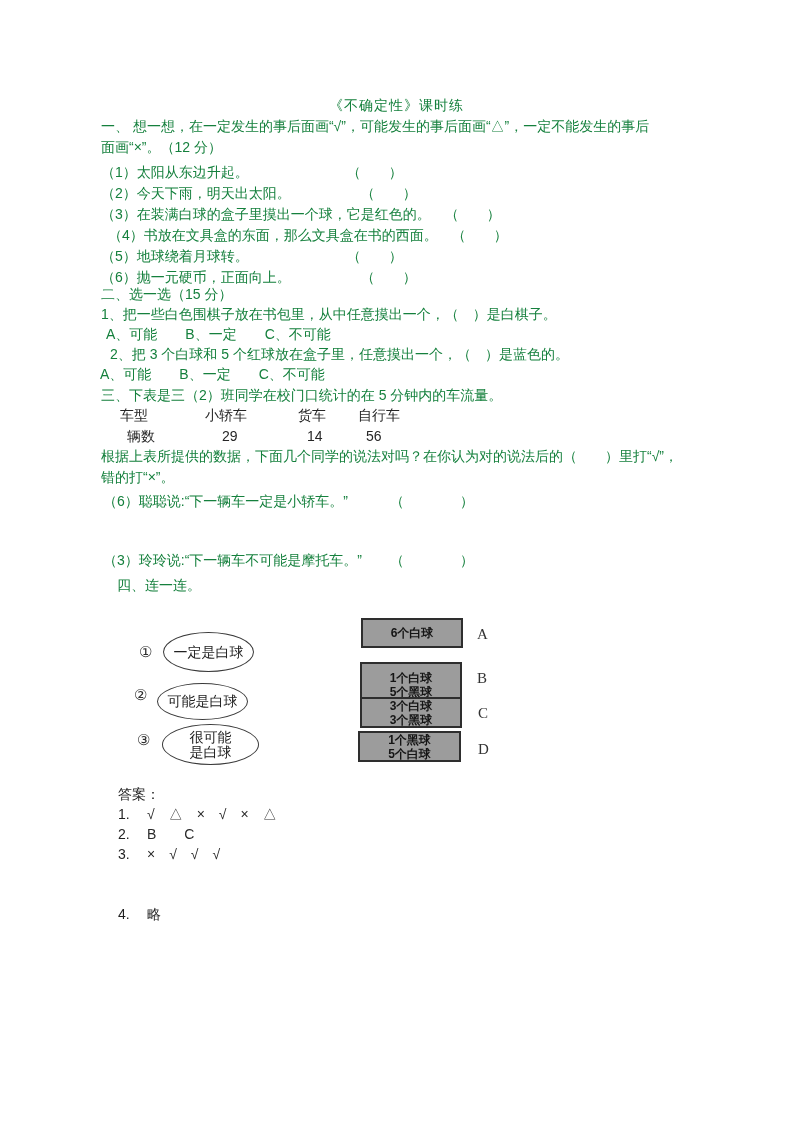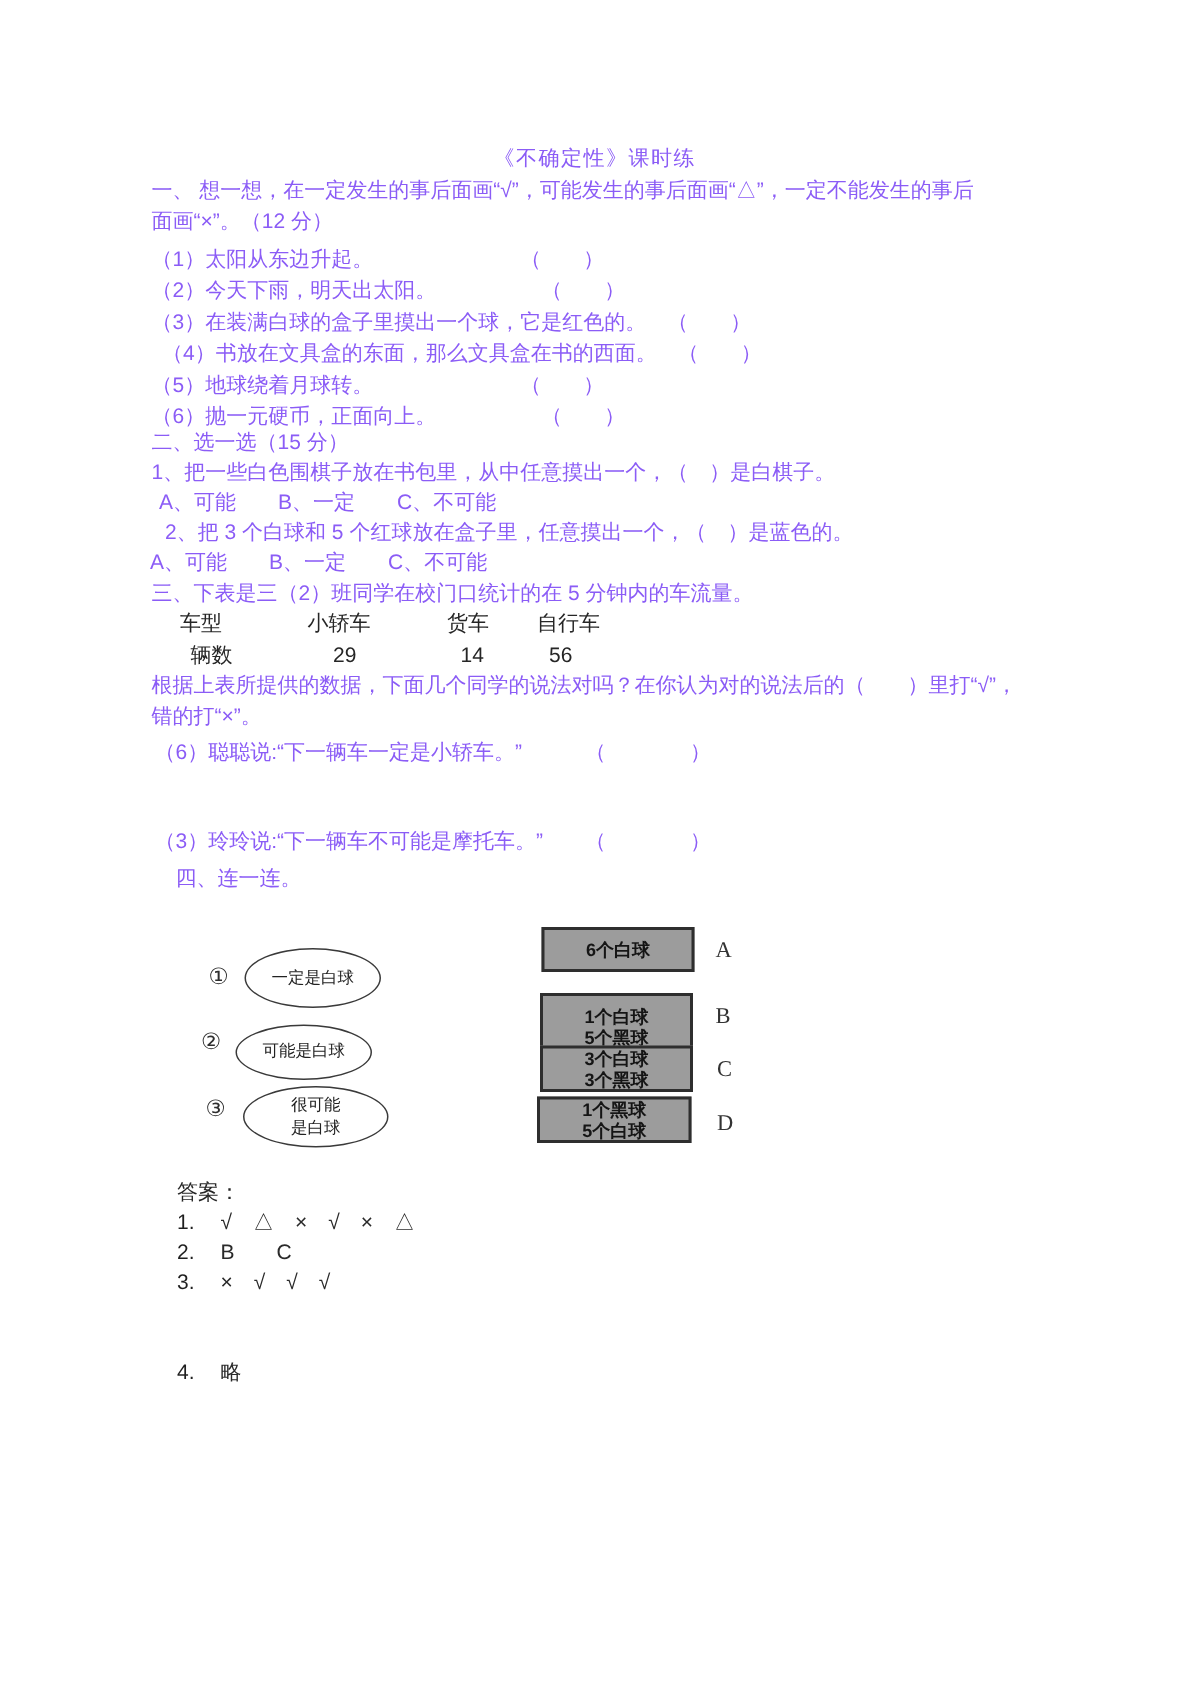--- a/index.html
+++ b/index.html
@@ -10,21 +10,21 @@
     font-family:"Liberation Sans", sans-serif;
     color:#262626;
     overflow:hidden;
   }
   .ln{
     position:absolute;
     left:101px;
     font-size:14px;
     line-height:20px;
     white-space:pre;
-    color:#8b5cf6;
+    color:#15803d;
   }
   .title{
     left:0;width:100%;
     text-align:center;
     letter-spacing:1px;
   }
   .cell{
     position:absolute;
     font-size:14px;
     line-height:18px;
@@ -38,21 +38,21 @@
     color:#2e2e2e;
   }
   .ellipse{
     position:absolute;
     border:1.5px solid #3a3a3a;
     border-radius:50%;
     display:flex;
     flex-direction:column;
     align-items:center;
     justify-content:center;
-    font-size:11px;
+    font-size:14px;
     line-height:15px;
     color:#222222;
     text-align:right;
     box-sizing:border-box;
     white-space:pre;
   }
   .graybox{
     position:absolute;
     background:#9c9c9c;
     border:2px solid #2e2e2e;

